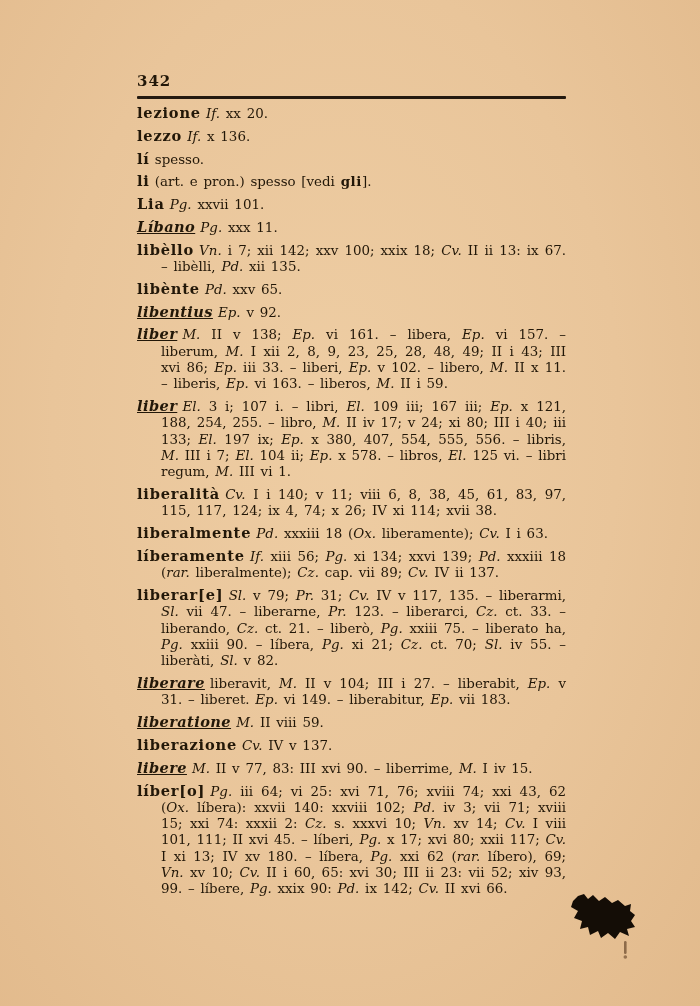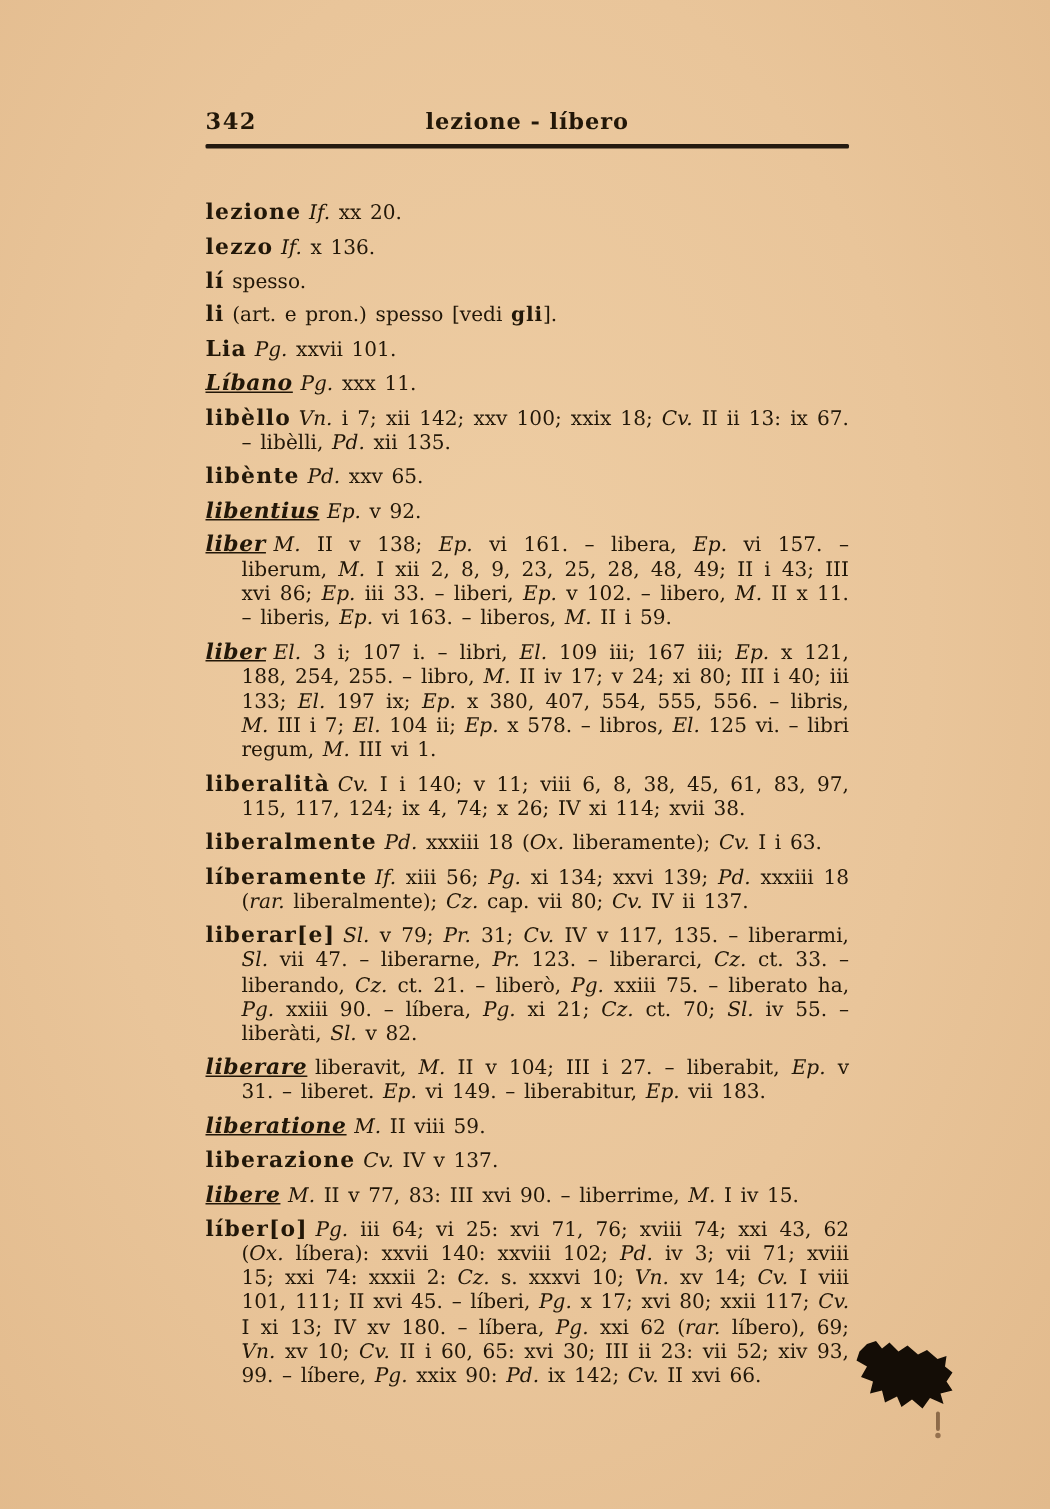--- a/index.html
+++ b/index.html
@@ -29,21 +29,21 @@
     font-size: 15px; font-weight: bold; letter-spacing: 0.6px;
   }
   .header-rule {
     height: 3px;
     background: #241ا10;
     background: #241a10;
     margin-top: 4px;
     border-radius: 1px;
   }
   .entries {
-    margin-top: 35px;
+    margin-top: 6px;
   }
   .entry {
     margin: 0 0 5.5px 0;
     font-size: 13.4px;
     line-height: 16.3px;
     text-align: justify;
     text-indent: -24px;
     padding-left: 24px;
     word-spacing: 1.5px;
   }
@@ -61,38 +61,37 @@
     left: 553px; top: 884px;
     width: 95px; height: 95px;
   }
 </style>
 </head>
 <body>
 
 <div class="page-inner">
   <div class="page-header">
     <span class="page-number">342</span>
-    <div class="running-title">lezione - líbero</div>
   </div>
   <div class="header-rule"></div>
   <div class="entries">
       <p class="entry"><span class="hw">lezione</span><span class="it">If.</span><span> xx 20.</span></p>
       <p class="entry"><span class="hw">lezzo</span><span class="it">If.</span><span> x 136.</span></p>
       <p class="entry"><span class="hw">lí</span><span>spesso.</span></p>
       <p class="entry"><span class="hw">li</span><span>(art. e pron.) spesso [vedi </span><span class="bd">gli</span><span>].</span></p>
       <p class="entry"><span class="hw">Lia</span><span class="it">Pg.</span><span> xxvii 101.</span></p>
       <p class="entry"><span class="hw hw-it">Líbano</span><span class="it">Pg.</span><span> xxx 11.</span></p>
       <p class="entry"><span class="hw">libèllo</span><span class="it">Vn.</span><span> i 7; xii 142; xxv 100; xxix 18; </span><span class="it">Cv.</span><span> II ii 13: ix 67. – libèlli, </span><span class="it">Pd.</span><span> xii 135.</span></p>
       <p class="entry"><span class="hw">libènte</span><span class="it">Pd.</span><span> xxv 65.</span></p>
       <p class="entry"><span class="hw hw-it">libentius</span><span class="it">Ep.</span><span> v 92.</span></p>
       <p class="entry"><span class="hw hw-it">liber</span><span class="it">M.</span><span> II v 138; </span><span class="it">Ep.</span><span> vi 161. – libera, </span><span class="it">Ep.</span><span> vi 157. – liberum, </span><span class="it">M.</span><span> I xii 2, 8, 9, 23, 25, 28, 48, 49; II i 43; III xvi 86; </span><span class="it">Ep.</span><span> iii 33. – liberi, </span><span class="it">Ep.</span><span> v 102. – libero, </span><span class="it">M.</span><span> II x 11. – liberis, </span><span class="it">Ep.</span><span> vi 163. – liberos, </span><span class="it">M.</span><span> II i 59.</span></p>
       <p class="entry"><span class="hw hw-it">liber</span><span class="it">El.</span><span> 3 i; 107 i. – libri, </span><span class="it">El.</span><span> 109 iii; 167 iii; </span><span class="it">Ep.</span><span> x 121, 188, 254, 255. – libro, </span><span class="it">M.</span><span> II iv 17; v 24; xi 80; III i 40; iii 133; </span><span class="it">El.</span><span> 197 ix; </span><span class="it">Ep.</span><span> x 380, 407, 554, 555, 556. – libris, </span><span class="it">M.</span><span> III i 7; </span><span class="it">El.</span><span> 104 ii; </span><span class="it">Ep.</span><span> x 578. – libros, </span><span class="it">El.</span><span> 125 vi. – libri regum, </span><span class="it">M.</span><span> III vi 1.</span></p>
       <p class="entry"><span class="hw">liberalità</span><span class="it">Cv.</span><span> I i 140; v 11; viii 6, 8, 38, 45, 61, 83, 97, 115, 117, 124; ix 4, 74; x 26; IV xi 114; xvii 38.</span></p>
       <p class="entry"><span class="hw">liberalmente</span><span class="it">Pd.</span><span> xxxiii 18 (</span><span class="it">Ox.</span><span> liberamente); </span><span class="it">Cv.</span><span> I i 63.</span></p>
-      <p class="entry"><span class="hw">líberamente</span><span class="it">If.</span><span> xiii 56; </span><span class="it">Pg.</span><span> xi 134; xxvi 139; </span><span class="it">Pd.</span><span> xxxiii 18 (</span><span class="it">rar.</span><span> liberalmente); </span><span class="it">Cz.</span><span> cap. vii 80; </span><span class="it">Cv.</span><span> IV ii 137.</span></p>
+      <p class="entry"><span class="hw">líberamente</span><span class="it">If.</span><span> xiii 56; </span><span class="it">Pg.</span><span> xi 134; xxvi 139; </span><span class="it">Pd.</span><span> xxxiii 18 (</span><span class="it">rar.</span><span> liberalmente); </span><span class="it">Cz.</span><span> cap. vii 89; </span><span class="it">Cv.</span><span> IV ii 137.</span></p>
       <p class="entry"><span class="hw">liberar[e]</span><span class="it">Sl.</span><span> v 79; </span><span class="it">Pr.</span><span> 31; </span><span class="it">Cv.</span><span> IV v 117, 135. – liberarmi, </span><span class="it">Sl.</span><span> vii 47. – liberarne, </span><span class="it">Pr.</span><span> 123. – liberarci, </span><span class="it">Cz.</span><span> ct. 33. – liberando, </span><span class="it">Cz.</span><span> ct. 21. – liberò, </span><span class="it">Pg.</span><span> xxiii 75. – liberato ha, </span><span class="it">Pg.</span><span> xxiii 90. – líbera, </span><span class="it">Pg.</span><span> xi 21; </span><span class="it">Cz.</span><span> ct. 70; </span><span class="it">Sl.</span><span> iv 55. – liberàti, </span><span class="it">Sl.</span><span> v 82.</span></p>
       <p class="entry"><span class="hw hw-it">liberare</span><span>liberavit, </span><span class="it">M.</span><span> II v 104; III i 27. – liberabit, </span><span class="it">Ep.</span><span> v 31. – liberet. </span><span class="it">Ep.</span><span> vi 149. – liberabitur, </span><span class="it">Ep.</span><span> vii 183.</span></p>
       <p class="entry"><span class="hw hw-it">liberatione</span><span class="it">M.</span><span> II viii 59.</span></p>
       <p class="entry"><span class="hw">liberazione</span><span class="it">Cv.</span><span> IV v 137.</span></p>
       <p class="entry"><span class="hw hw-it">libere</span><span class="it">M.</span><span> II v 77, 83: III xvi 90. – liberrime, </span><span class="it">M.</span><span> I iv 15.</span></p>
       <p class="entry"><span class="hw">líber[o]</span><span class="it">Pg.</span><span> iii 64; vi 25: xvi 71, 76; xviii 74; xxi 43, 62 (</span><span class="it">Ox.</span><span> líbera): xxvii 140: xxviii 102; </span><span class="it">Pd.</span><span> iv 3; vii 71; xviii 15; xxi 74: xxxii 2: </span><span class="it">Cz.</span><span> s. xxxvi 10; </span><span class="it">Vn.</span><span> xv 14; </span><span class="it">Cv.</span><span> I viii 101, 111; II xvi 45. – líberi, </span><span class="it">Pg.</span><span> x 17; xvi 80; xxii 117; </span><span class="it">Cv.</span><span> I xi 13; IV xv 180. – líbera, </span><span class="it">Pg.</span><span> xxi 62 (</span><span class="it">rar.</span><span> líbero), 69; </span><span class="it">Vn.</span><span> xv 10; </span><span class="it">Cv.</span><span> II i 60, 65: xvi 30; III ii 23: vii 52; xiv 93, 99. – líbere, </span><span class="it">Pg.</span><span> xxix 90: </span><span class="it">Pd.</span><span> ix 142; </span><span class="it">Cv.</span><span> II xvi 66.</span></p>
     </div>
 </div>
 
 <svg class="ink-stain" viewBox="0 0 95 95" xmlns="http://www.w3.org/2000/svg">

